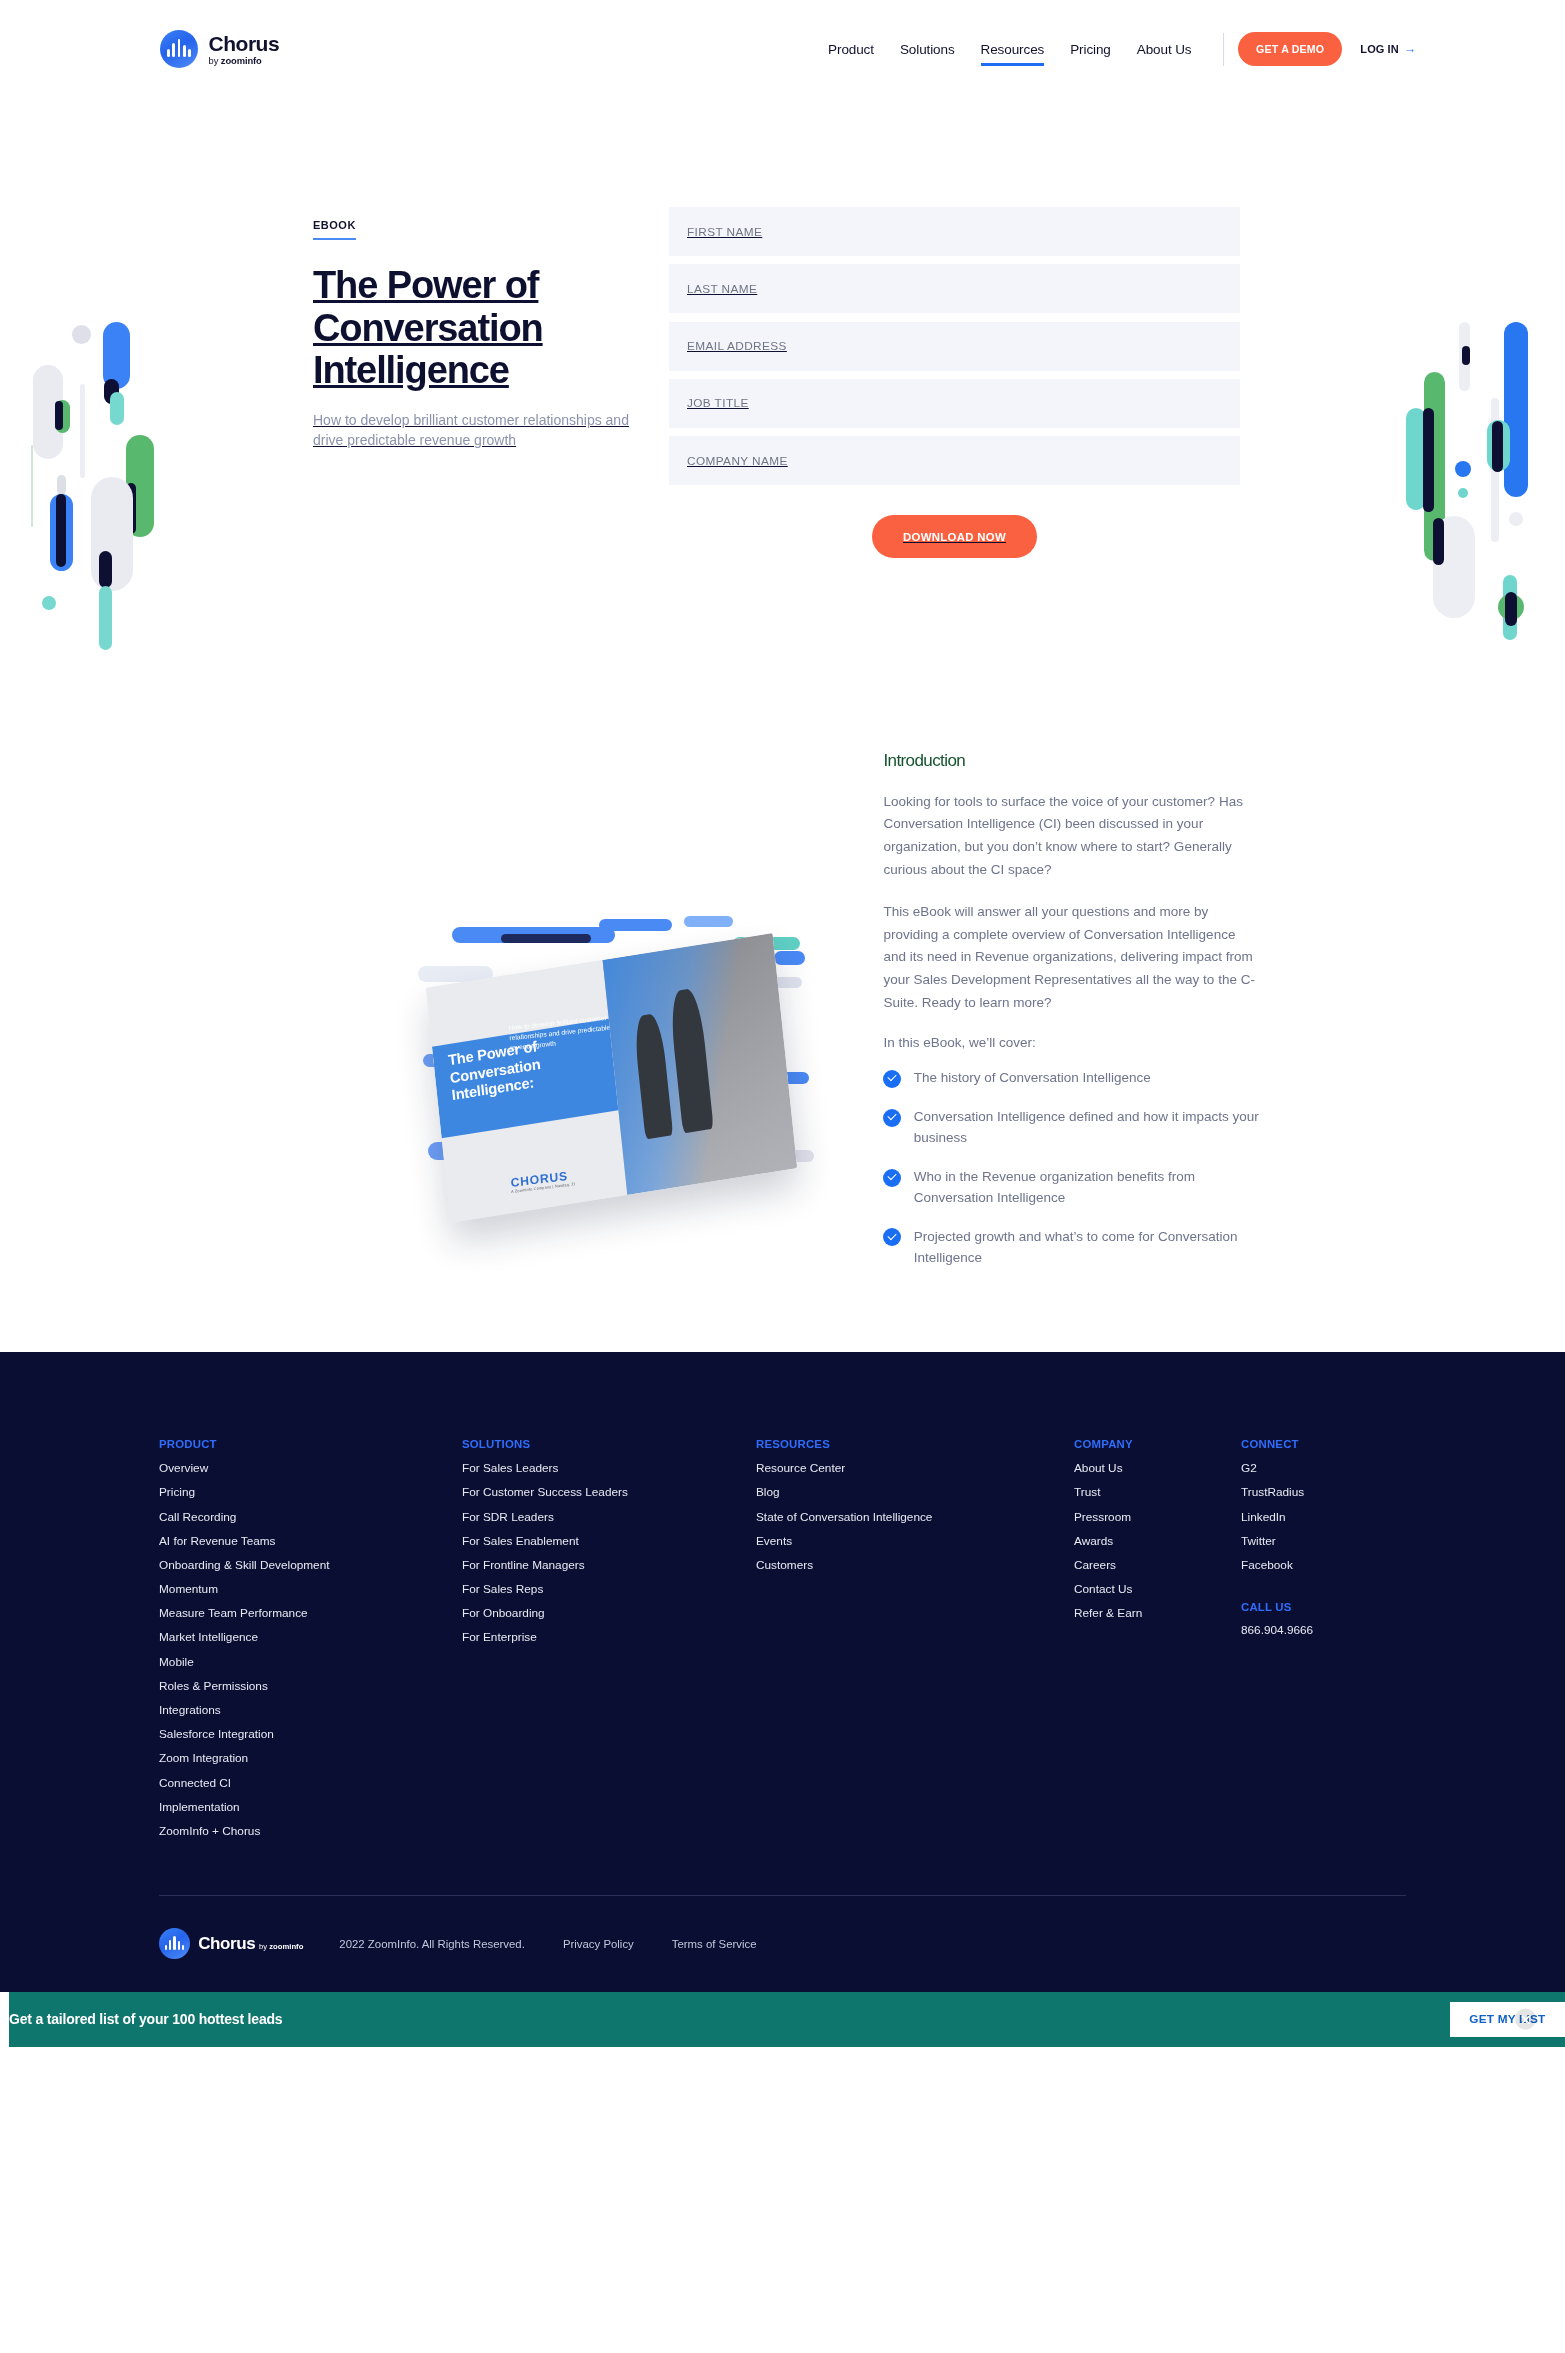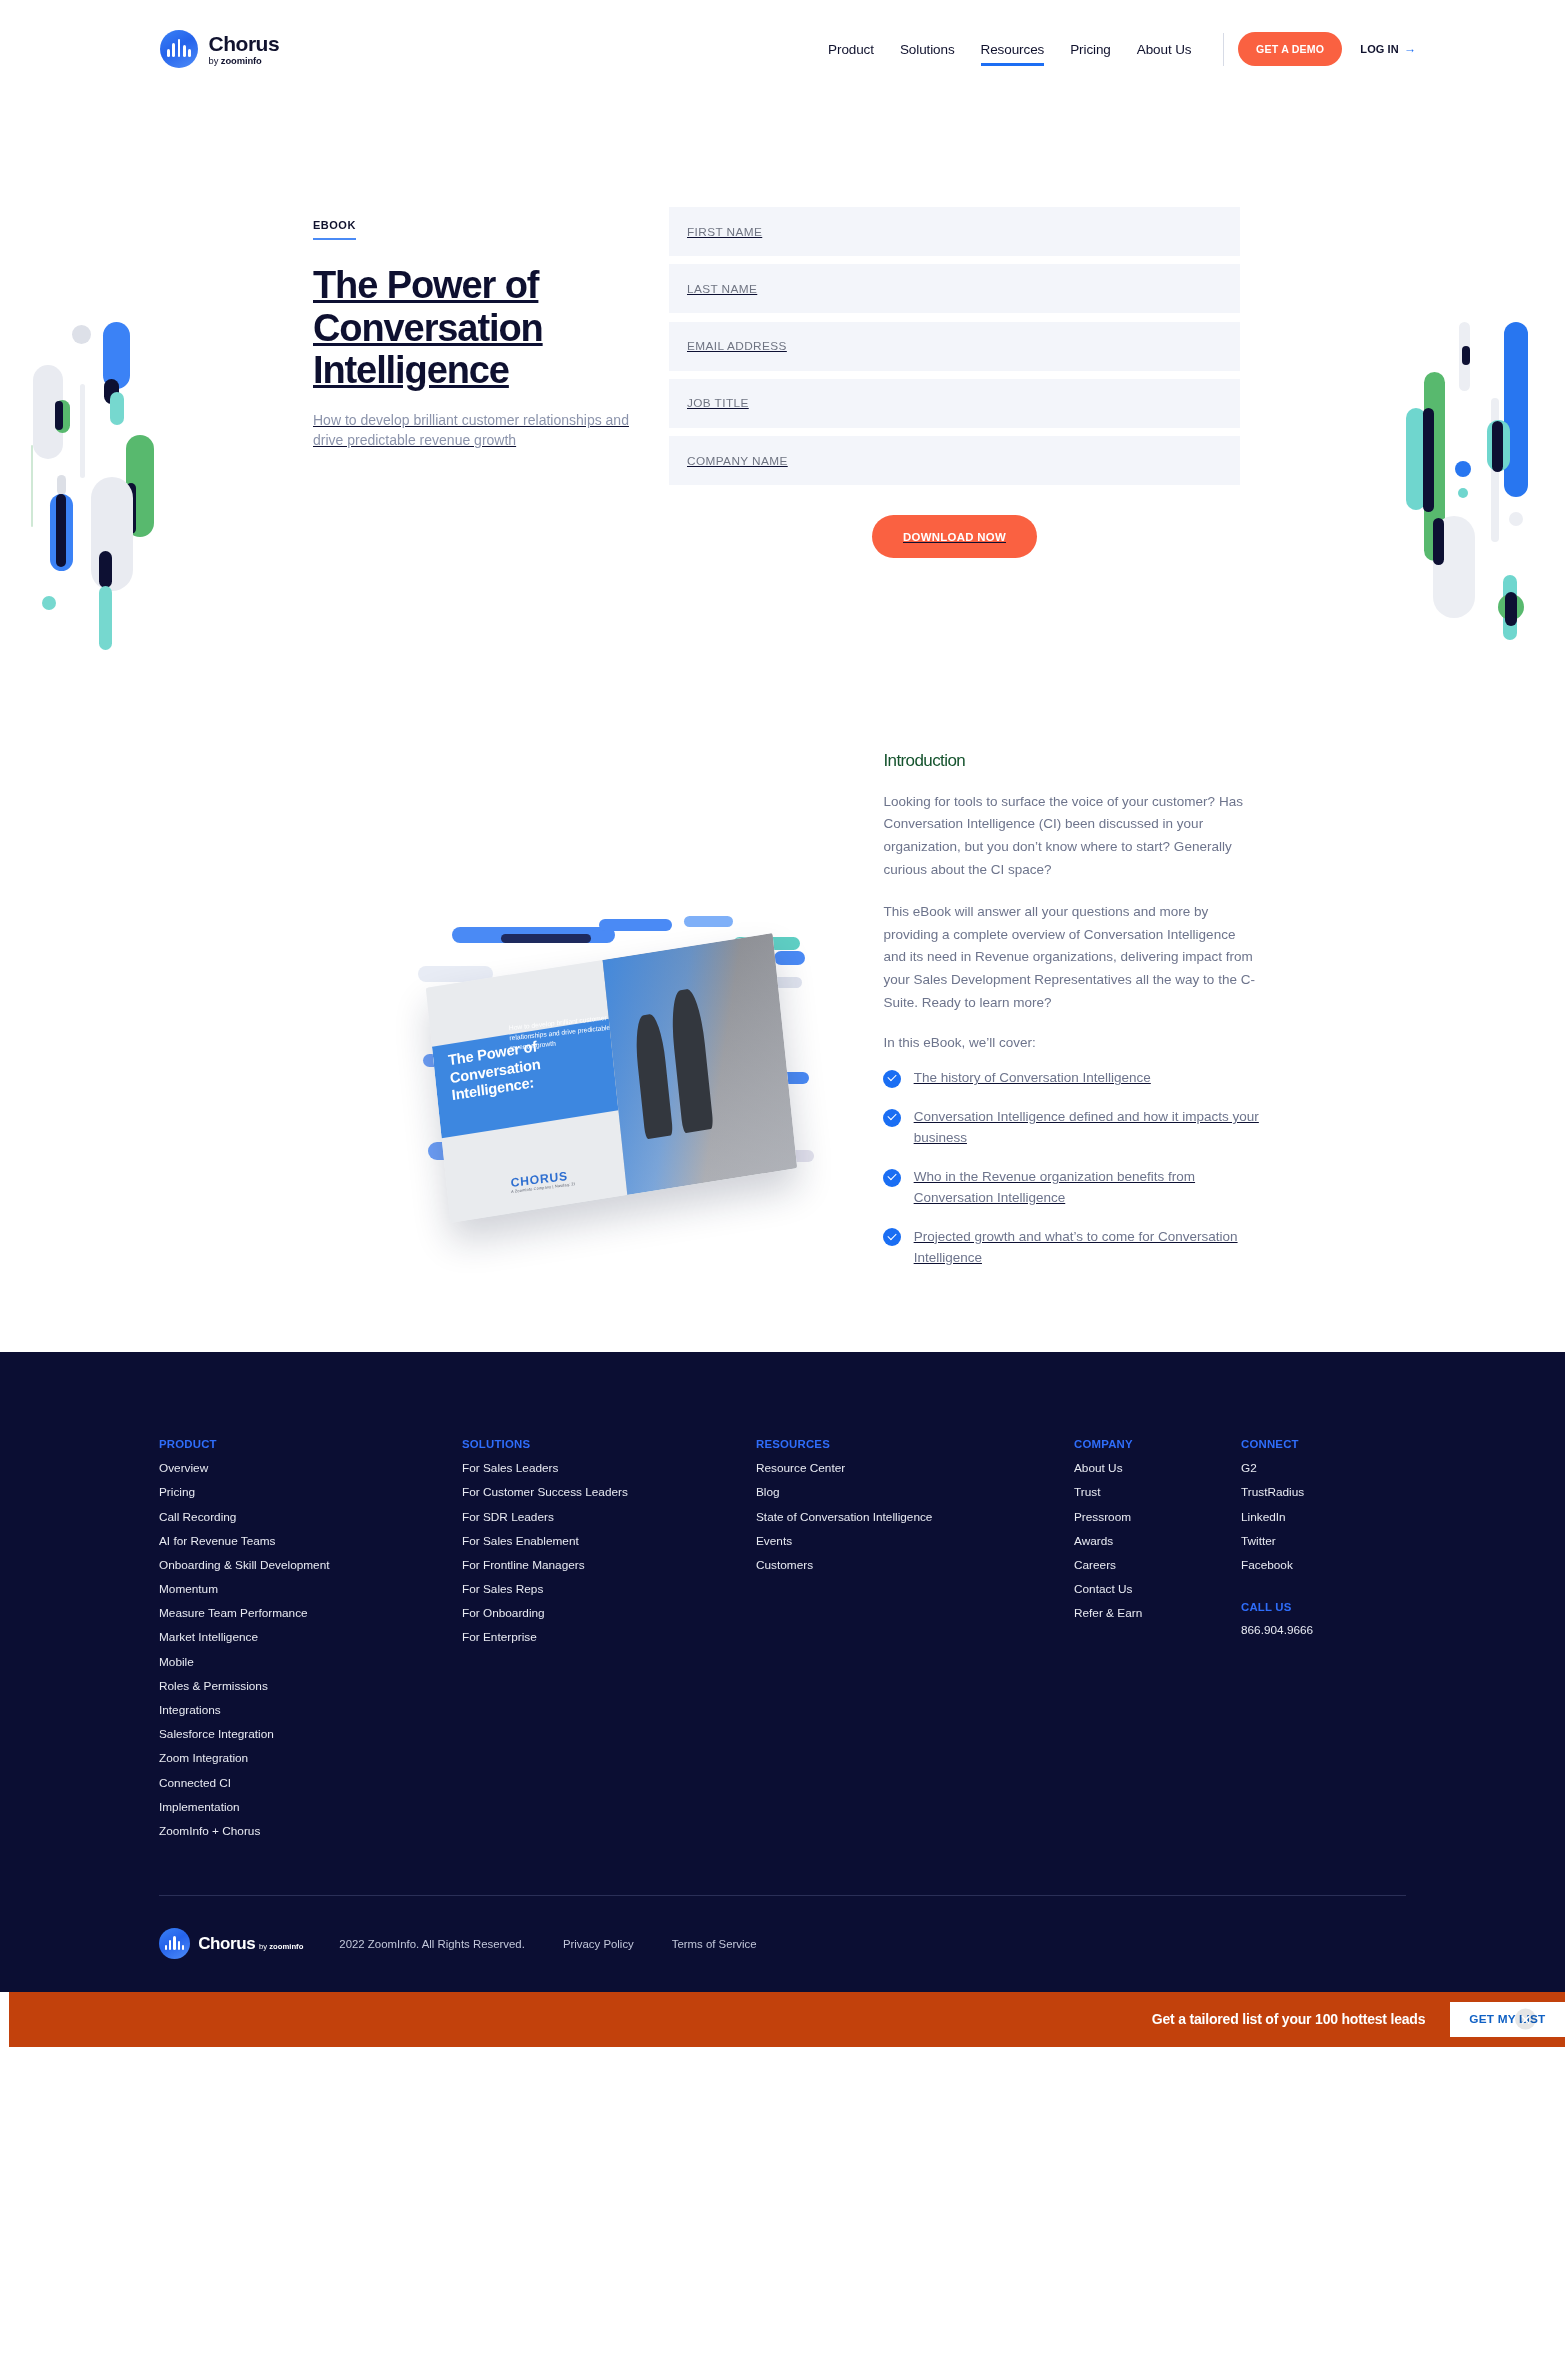--- a/index.html
+++ b/index.html
@@ -186,21 +186,20 @@
   }
   .intro-p {
     margin-top: 19.6px; font-size: 13.5px; line-height: 1.68;
     color: #6d748c; max-width: 375px; font-weight: 400;
   }
   .intro-lead { margin-top: 21px; font-size: 13.5px; color: #6d748c; }
   .check-list { list-style: none; margin-top: 18px; }
   .check-item {
     display: flex; gap: 12.2px; align-items: flex-start; margin-bottom: 18px;
     max-width: 383px;
-    text-decoration: underline;
   }
   .check-icon {
     flex: 0 0 auto; width: 18px; height: 18px; border-radius: 50%;
     background: #1a6ef3; position: relative; margin-top: 1.6px;
   }
   .check-icon::after {
     content: ""; position: absolute; left: 4.9px; top: 4.5px;
     width: 7.3px; height: 4.1px; border-left: 1.8px solid #fff; border-bottom: 1.8px solid #fff;
     transform: rotate(-45deg);
   }
@@ -251,22 +250,22 @@
   .fb-mark i:nth-child(4) { height: 9px; }
   .fb-mark i:nth-child(5) { height: 5.7px; }
   .fb-name { font-size: 17px; font-weight: 700; color: #fff; letter-spacing: -0.4px; line-height: 1; }
   .fb-sub { font-size: 7.7px; font-weight: 700; color: #fff; margin-top: 1.6px; }
   .fb-sub em { font-style: normal; font-weight: 400; }
   .copyright { font-size: 11.4px; color: #c2c7da; margin-right: 38px; }
   .fb-link { font-size: 11.4px; color: #c2c7da; text-decoration: none; margin-right: 38px; cursor: pointer; }
 
   
   .cta-bar {
-    height: 55px; background: #c2410c;
-    display: flex; align-items: center; justify-content: flex-end;
+    height: 55px; background: #0f766e;
+    display: flex; align-items: center; justify-content: space-between;
     position: relative;
     margin-left: 9px;
   }
   .cta-text { color: #fff; font-size: 14px; font-weight: 700; letter-spacing: -0.2px; }
   .cta-btn {
     margin-left: 24.5px; background: #fff; color: #1061c4;
     border: none; font-size: 11.8px; font-weight: 700; letter-spacing: 0.2px;
     padding: 10.6px 19.6px; cursor: pointer;
   }
   .cta-close {

